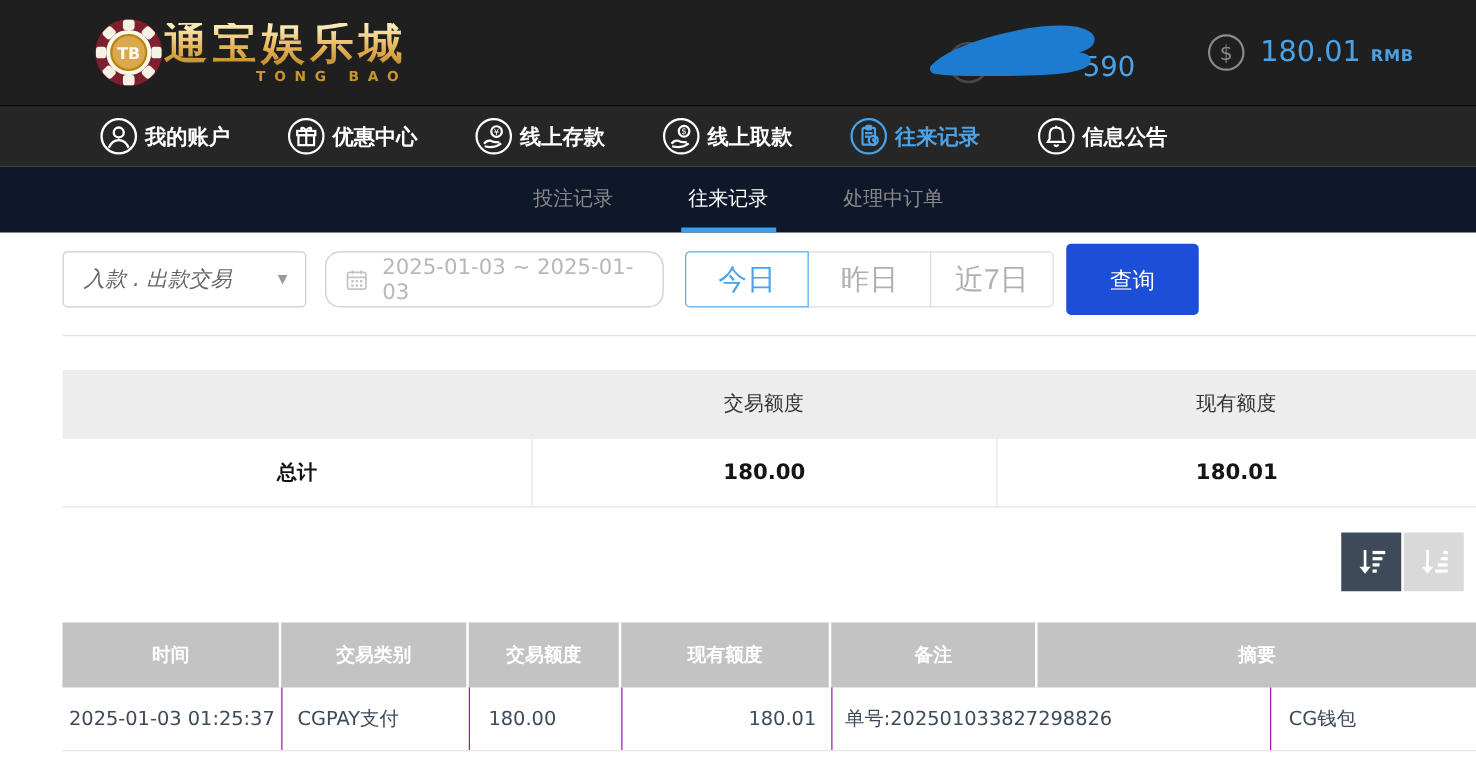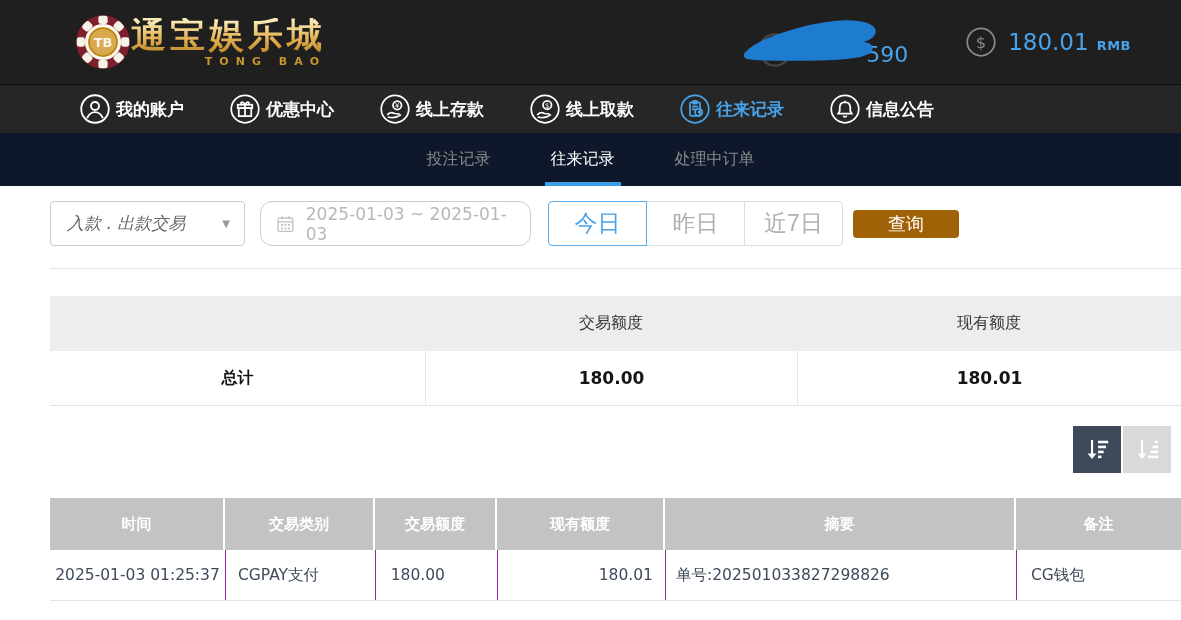--- a/index.html
+++ b/index.html
@@ -51,21 +51,21 @@
     color:#666; font-size:17px; cursor:pointer;font-style:italic; }
   .select-caret { font-size:10px; color:#999; }
   .date-box { margin-left:15px; width:271px; height:45px; border:1px solid #ccc; border-radius:12px;
     display:flex; align-items:center; gap:10px; padding:0 14px; color:#b8b8b8; font-size:17px; cursor:pointer; }
   .range-group { margin-left:17px; display:flex; }
   .range-btn { width:99px; height:45px; background:#fff; border:1px solid #ddd; margin-left:-1px;
     color:#b0b0b0; font-size:23px; display:flex; align-items:center; justify-content:center; cursor:pointer; }
   .range-btn:first-child { border-radius:4px 0 0 4px; margin-left:0; }
   .range-btn:last-child { border-radius:0 4px 4px 0; }
   .range-btn.active { border:1px solid #57abe8; color:#4aa3e8; z-index:2; }
-  .search-btn { margin-left:10px; width:106px; height:28px; background:#a16207; border:none;
+  .search-btn { margin-left:10px; width:106px; height:57px; background:#1d4ed8; border:none;
     border-radius:4px; color:#fff; font-size:18px; display:flex; align-items:center; justify-content:center;
     cursor:pointer; }
 
   .divider { margin-top:22px; border-bottom:1px solid #e3e3e3; }
 
   
   .summary { margin-top:27px; }
   .summary-head { height:55px; background:#ededed; display:flex; }
   .summary-head .s-cell { display:flex; align-items:center; justify-content:center;
     color:#333; font-size:16px; font-weight:500; }
@@ -293,22 +293,22 @@
       </svg>
     </button>
   </div>
 
   <div class="records">
     <div class="rec-head">
       <div class="r-cell r-time">时间</div>
       <div class="r-cell r-type">交易类别</div>
       <div class="r-cell r-amount">交易额度</div>
       <div class="r-cell r-balance">现有额度</div>
+      <div class="r-cell r-remark">备注</div>
       <div class="r-cell r-summary">摘要</div>
-      <div class="r-cell r-remark">备注</div>
     </div>
     <div class="rec-body">
       <div class="r-cell r-time">2025-01-03 01:25:37</div>
       <div class="r-cell r-type">CGPAY支付</div>
       <div class="r-cell r-amount">180.00</div>
       <div class="r-cell r-balance">180.01</div>
       <div class="r-cell r-summary">单号:202501033827298826</div>
       <div class="r-cell r-remark">CG钱包</div>
     </div>
   </div>

